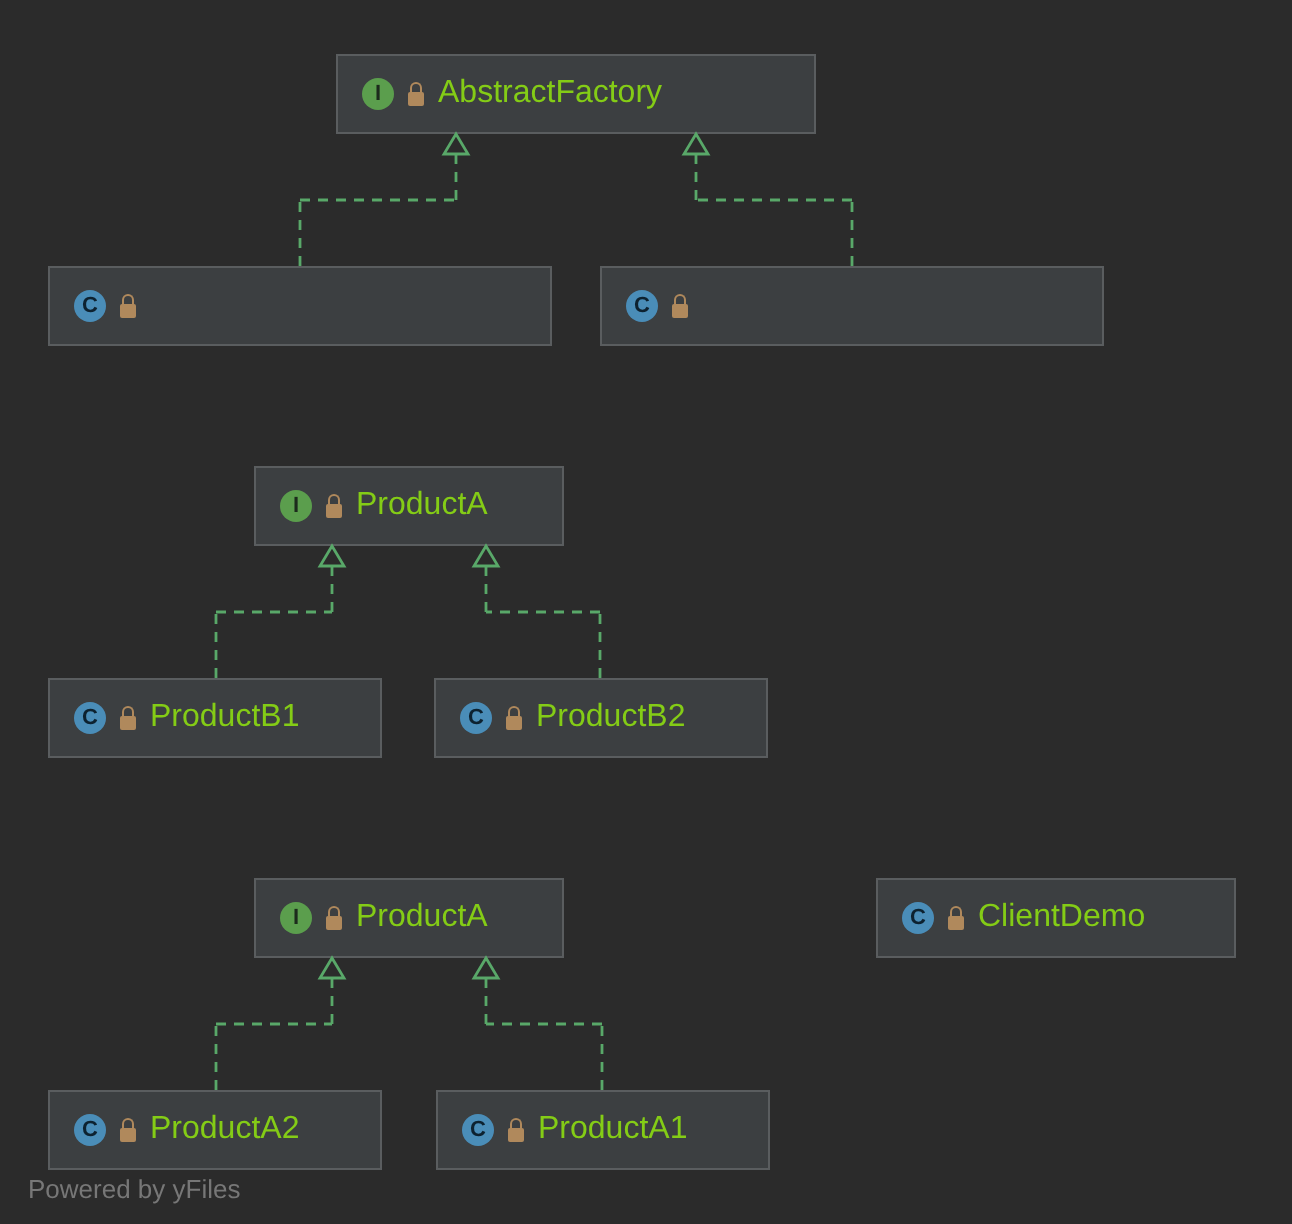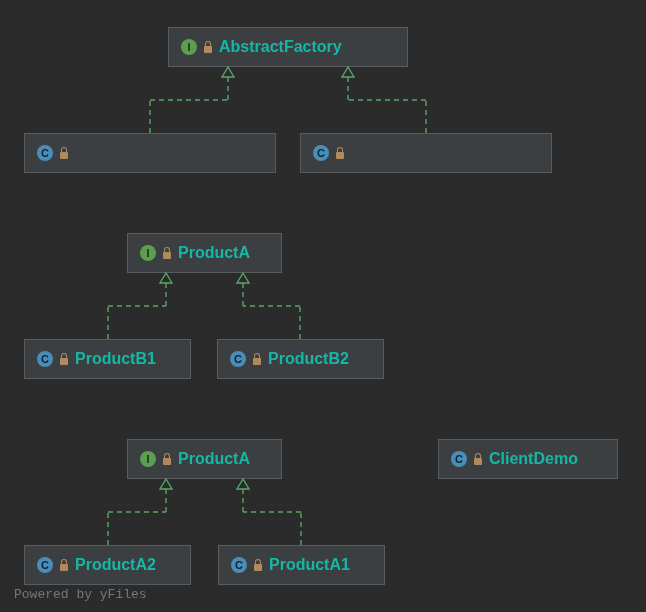--- a/index.html
+++ b/index.html
@@ -1,30 +1,30 @@
 <!DOCTYPE html>
 <html><head>
 <meta charset="utf-8">
 <style>
   html,body{margin:0;padding:0;background:#2b2b2b;width:646px;height:612px;overflow:hidden;font-family:"Segoe UI",Arial,sans-serif;}
   .canvas{position:relative;width:646px;height:612px;}
   .node{position:absolute;display:flex;align-items:center;gap:6px;box-sizing:border-box;
         background:#3c3f41;border:1px solid #5a5d5f;padding:8px 12px;height:40px;}
-  .node .label{color:#14b8a6;font-size:16px;white-space:nowrap;font-weight:bold;}
+  .node .label{color:#84cc16;font-size:16px;white-space:nowrap;}
   .badge{width:16px;height:16px;border-radius:50%;display:flex;align-items:center;justify-content:center;
          font-size:11px;font-weight:bold;color:#1c2b1c;}
   .badge.i{background:#5b9e4d;}
   .badge.c{background:#4a8db8;color:#0d2230;}
   .lock{width:10px;height:12px;position:relative;}
   .lock::before{content:"";position:absolute;bottom:0;left:1px;width:8px;height:7px;background:#b0895c;border-radius:1px;}
   .lock::after{content:"";position:absolute;top:0;left:2px;width:4px;height:5px;border:1px solid #b0895c;border-bottom:none;border-radius:3px 3px 0 0;}
   .edge{position:absolute;pointer-events:none;}
   .edge line{stroke:#59a869;stroke-width:1.4;stroke-dasharray:5 4;}
   .edge polygon{fill:#2b2b2b;stroke:#59a869;stroke-width:1.4;}
-  .footer{position:absolute;left:14px;bottom:10px;color:#777;font-size:13px;font-family:Liberation Mono, monospace;}
+  .footer{position:absolute;left:14px;bottom:10px;color:#777;font-size:13px;}
 </style>
 </head>
 <body>
 
 <div class="canvas" id="canvas">
   <div class="footer">Powered by yFiles</div>
 <div class="node" style="left: 168px; top: 27px; width: 240px;">
       <div class="badge i">I</div>
       <div class="lock"></div>
       <span class="label">AbstractFactory</span>

